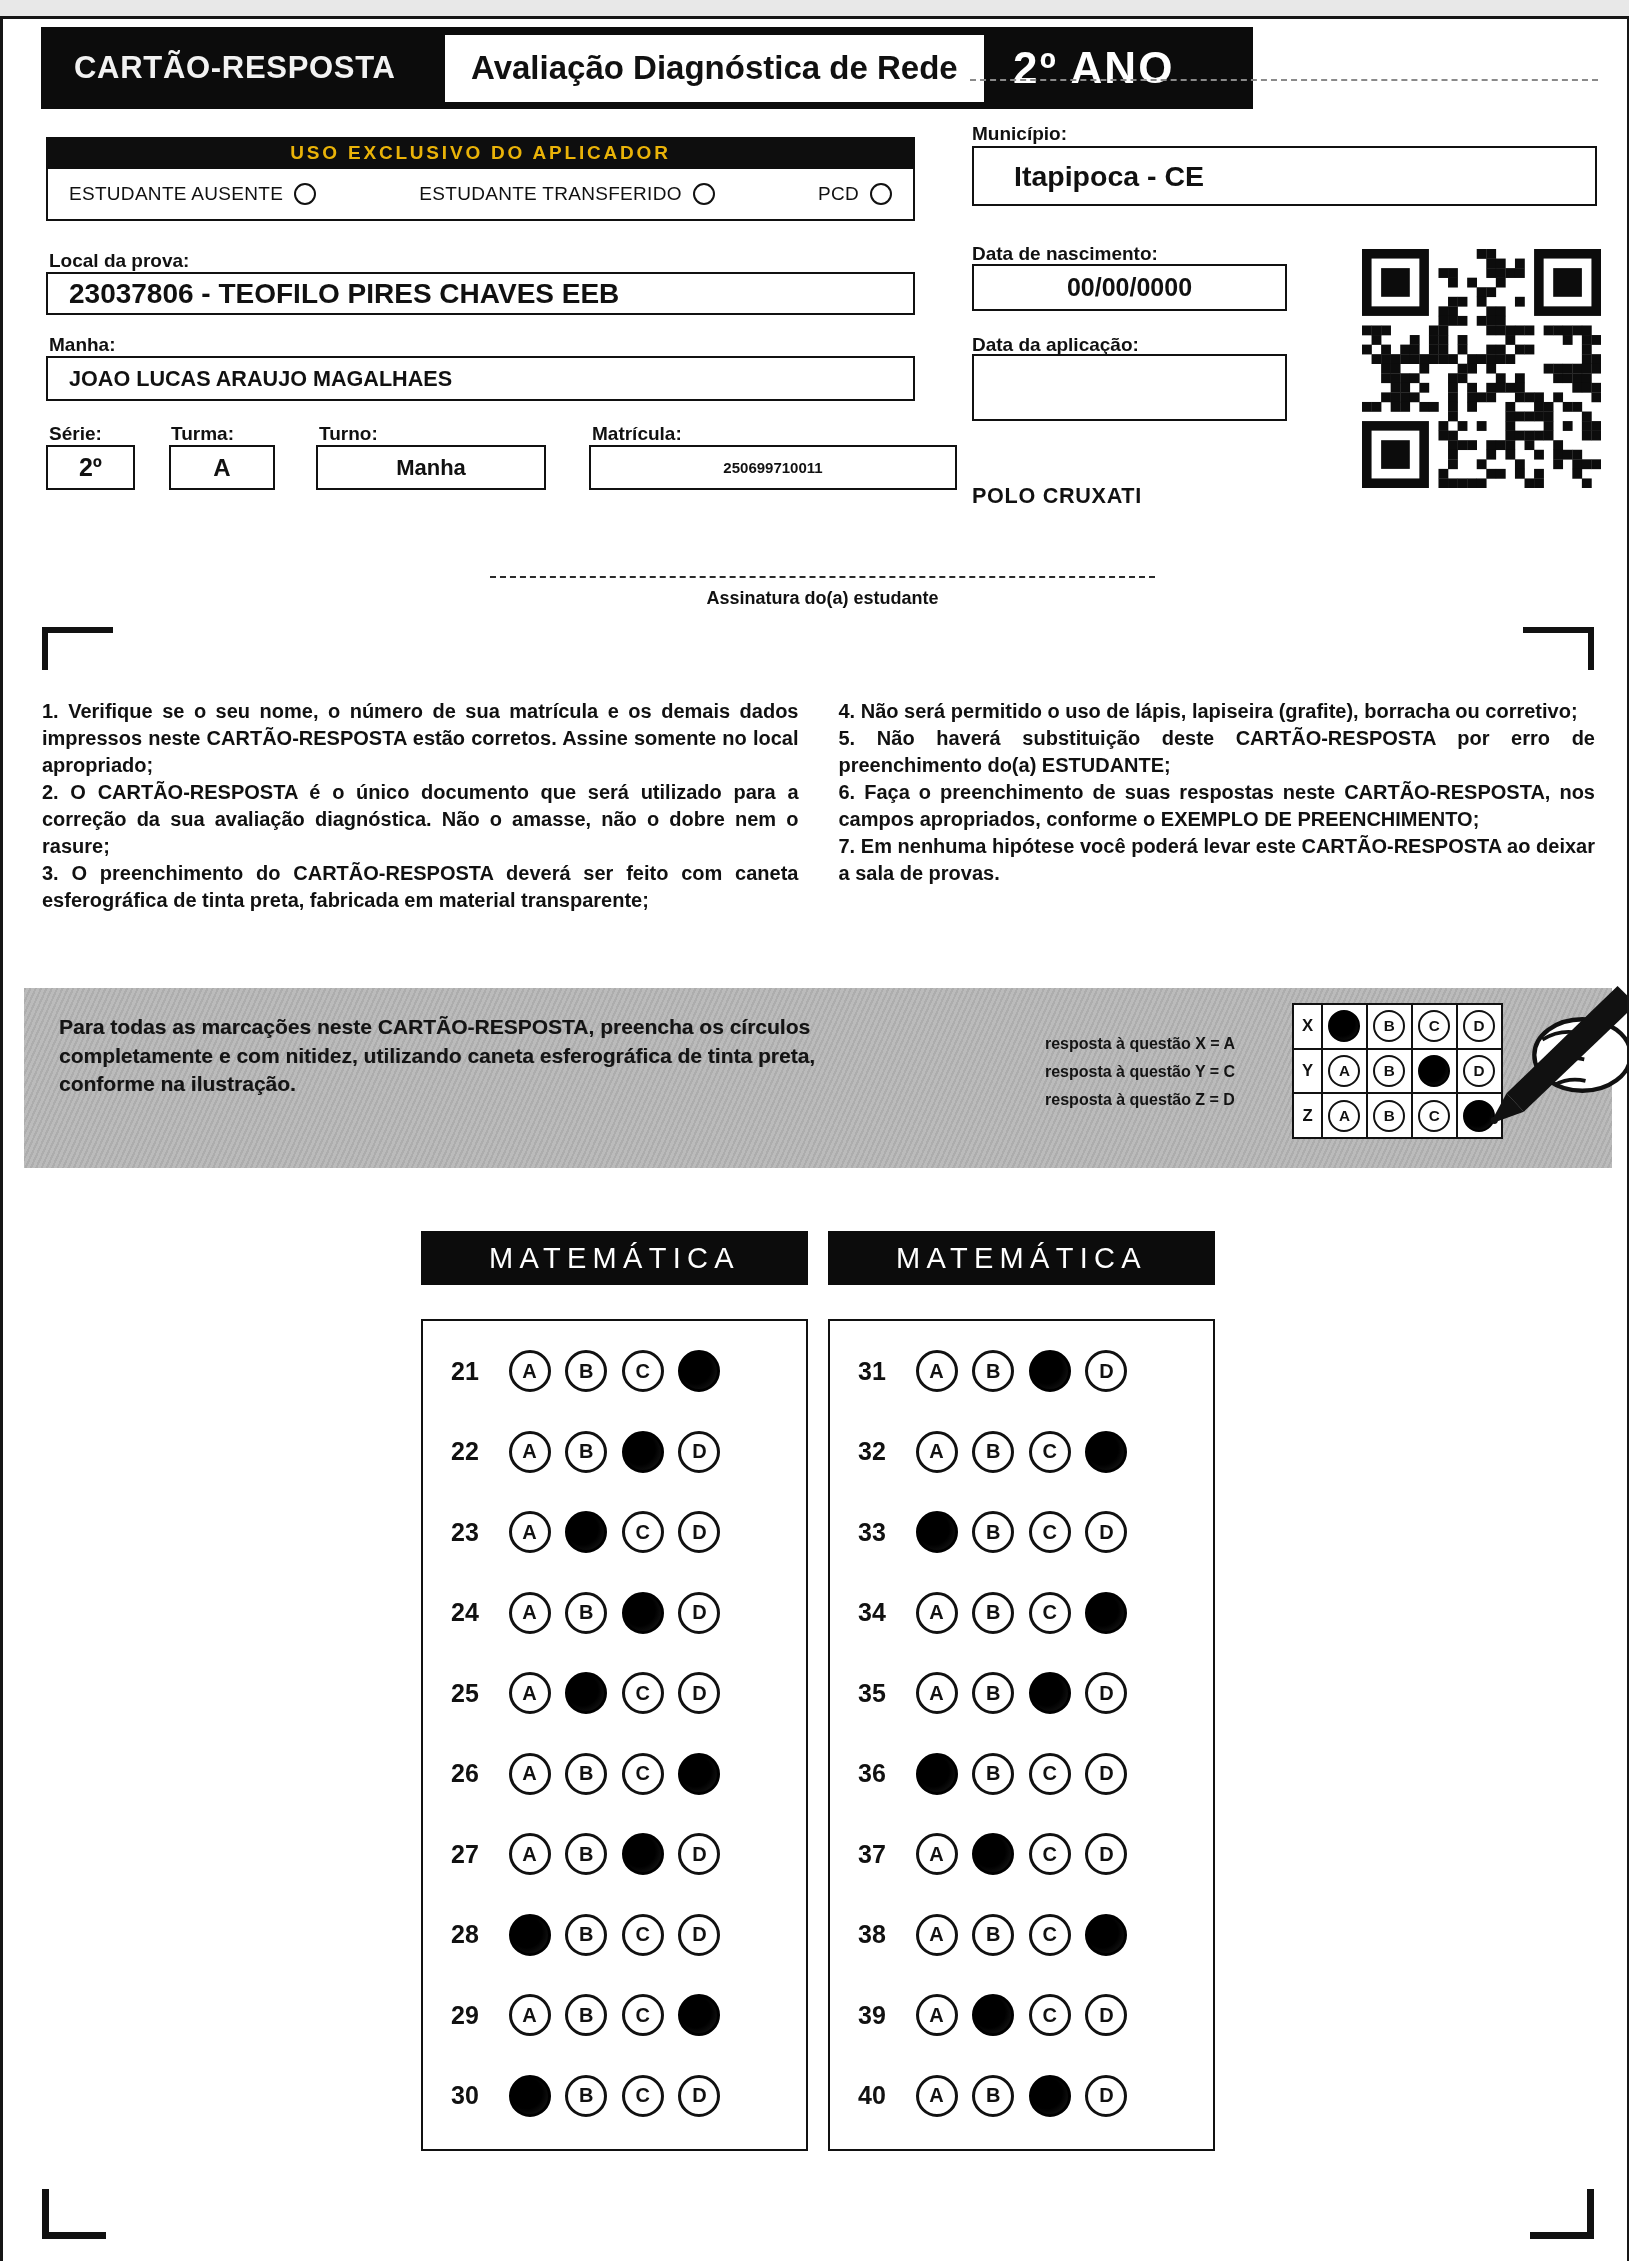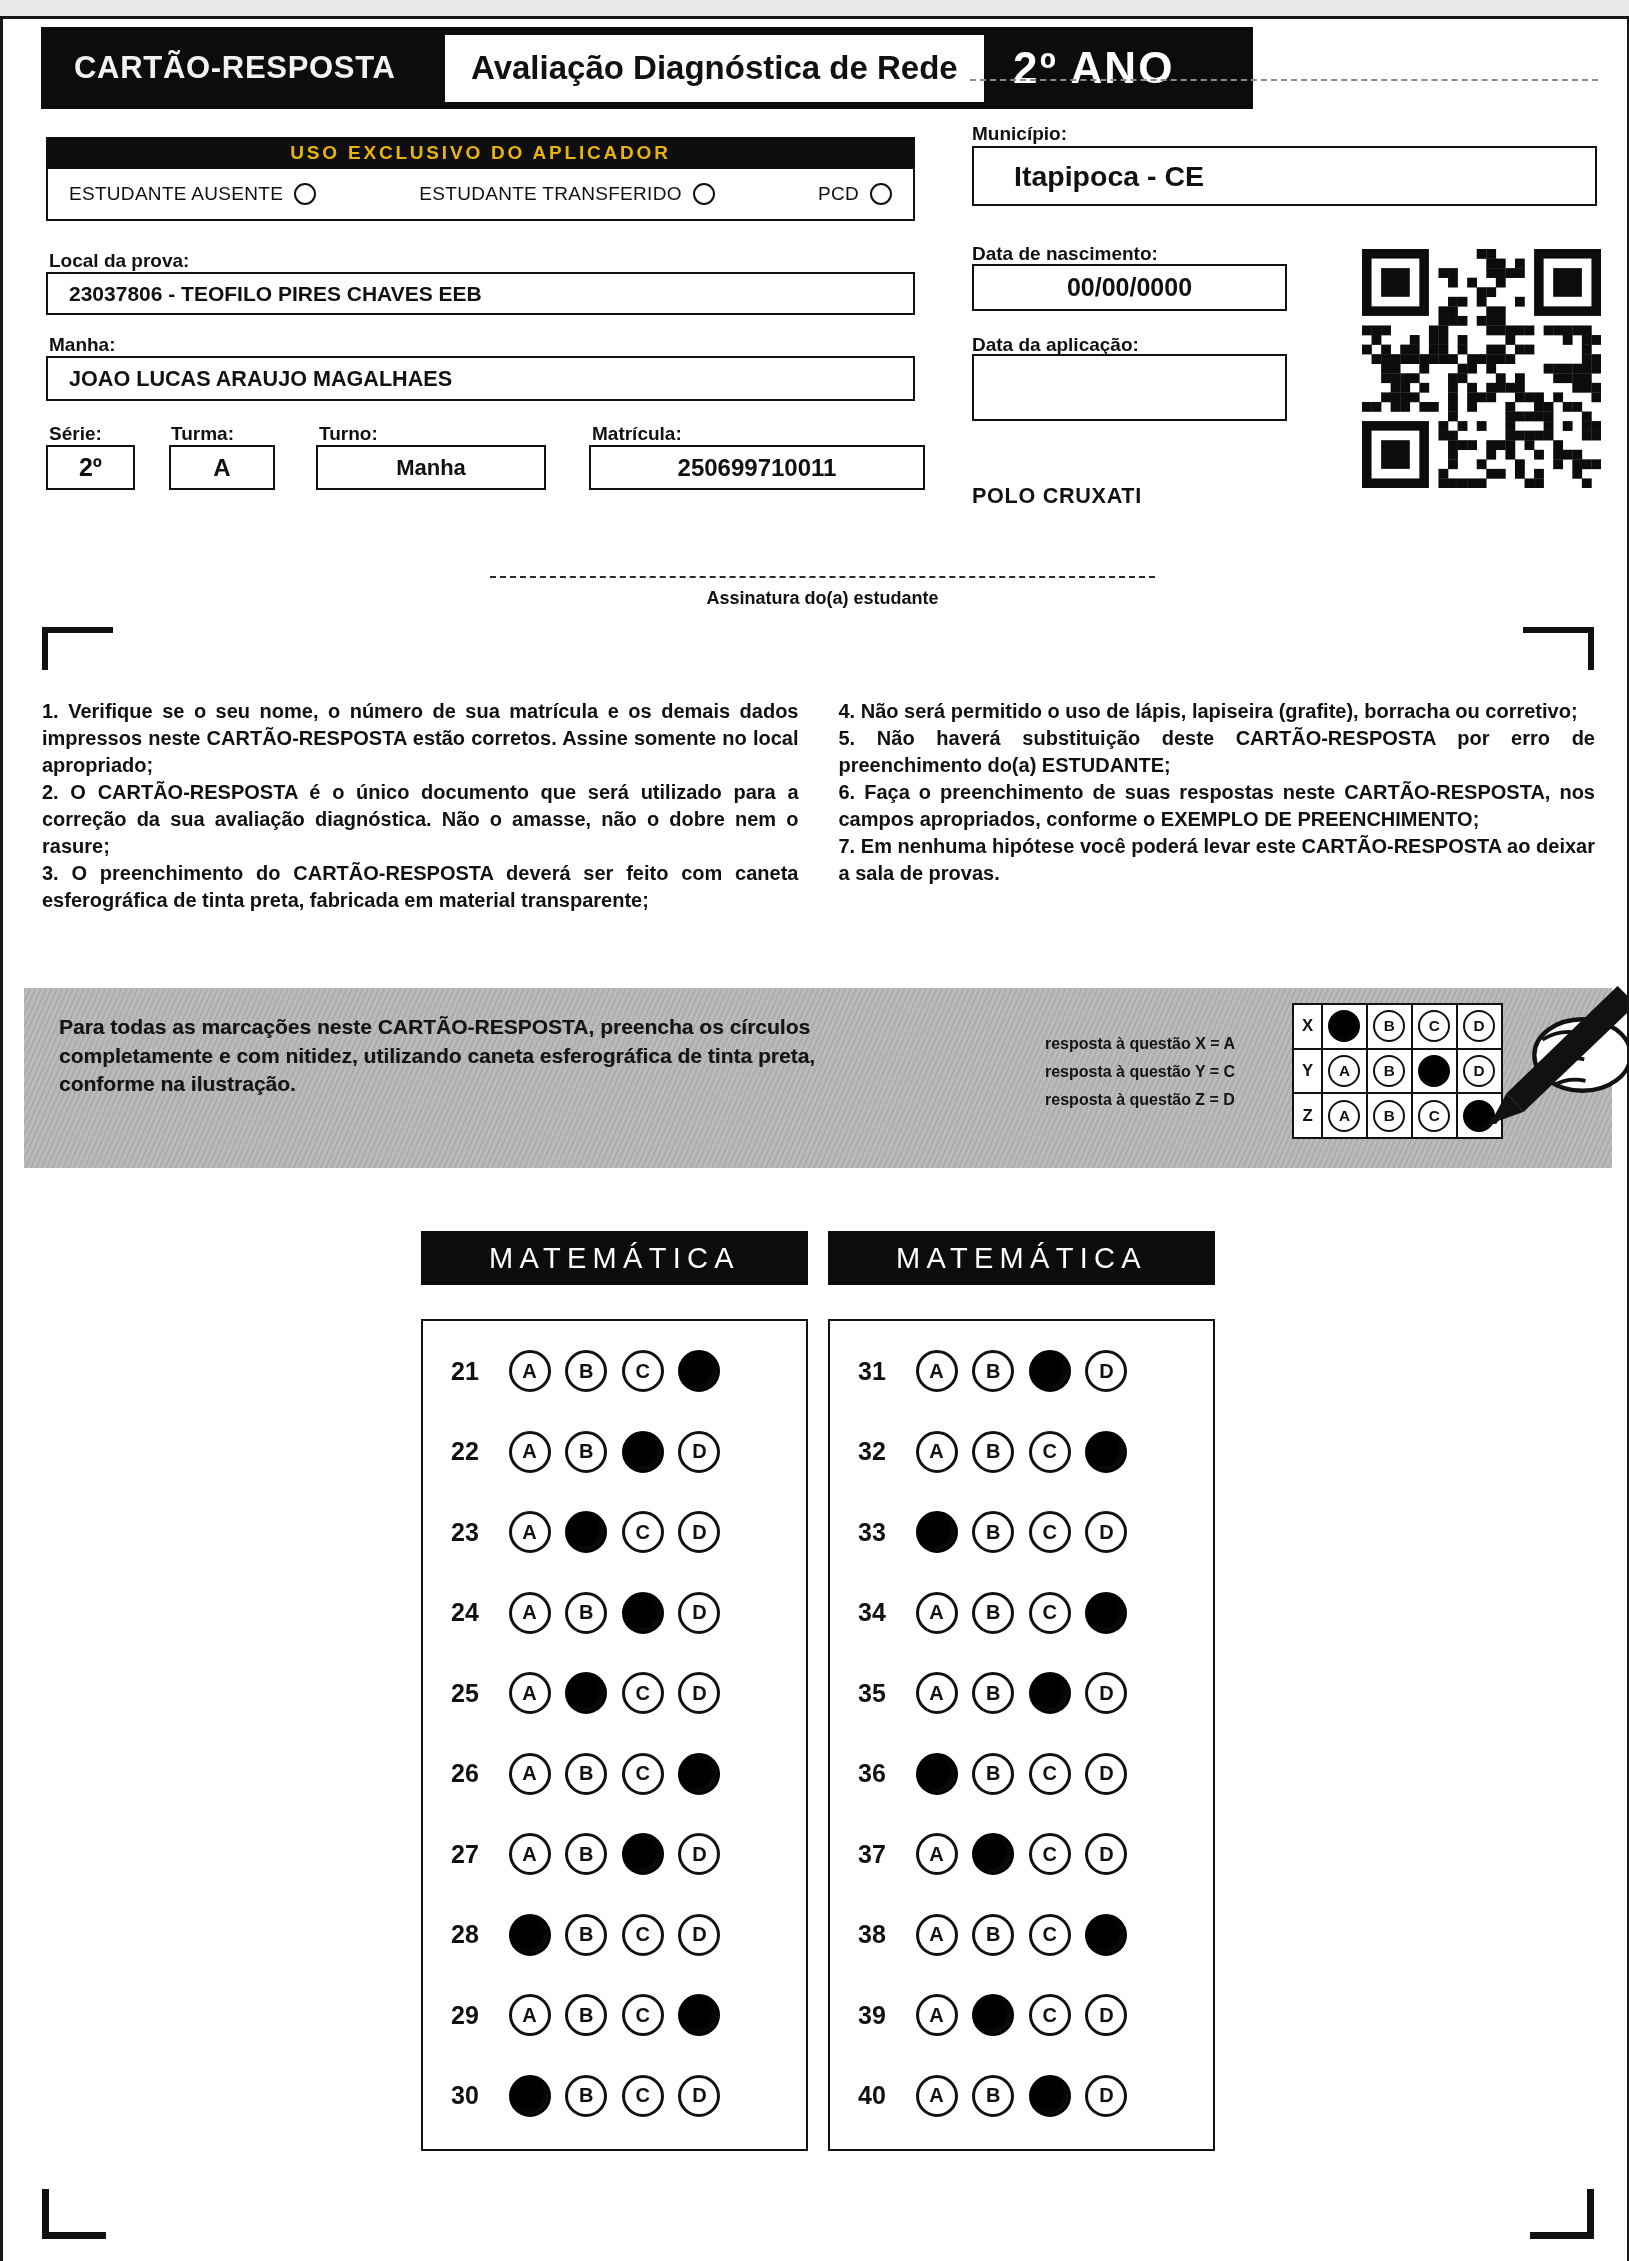--- a/index.html
+++ b/index.html
@@ -41,33 +41,33 @@
   }
   .app-opt { display:flex; align-items:center; gap:11px; }
   .app-opt-label { font-size:19px; font-weight:400; letter-spacing:0.3px; }
   .app-circle { width:22px; height:22px; border:2.1px solid #111; border-radius:50%; display:inline-block; }
 
   
   .lbl { position:absolute; font-size:19px; font-weight:700; white-space:nowrap; }
   .box { position:absolute; border:2.1px solid #111; display:flex; align-items:center; font-weight:700; background:#fff; }
 
   .lbl-local { left:46px; top:231px; }
-  .box-local { left:43px; top:253px; width:869px; height:43px; padding-left:21px; font-size:21px; }
+  .box-local { left:43px; top:253px; width:869px; height:43px; padding-left:21px; font-size:28px; }
 
   .lbl-nome { left:46px; top:315px; }
   .box-nome { left:43px; top:337px; width:869px; height:45px; padding-left:21px; font-size:21.6px; }
 
   .lbl-serie { left:46px; top:404px; }
   .box-serie { left:43px; top:426px; width:89px; height:45px; justify-content:center; font-size:25px; }
   .lbl-turma { left:168px; top:404px; }
   .box-turma { left:166px; top:426px; width:106px; height:45px; justify-content:center; font-size:24px; }
   .lbl-turno { left:316px; top:404px; }
   .box-turno { left:313px; top:426px; width:230px; height:45px; justify-content:center; font-size:22px; }
   .lbl-matricula { left:589px; top:404px; }
-  .box-matricula { left:586px; top:426px; width:336px; height:45px; justify-content:center; font-size:24px; }
+  .box-matricula { left:586px; top:426px; width:368px; height:45px; justify-content:center; font-size:15px; }
 
   .lbl-municipio { left:969px; top:104px; }
   .box-municipio { left:969px; top:127px; width:625px; height:60px; border-width:2.8px; padding-left:40px; font-size:28.5px; }
   .lbl-nascimento { left:969px; top:224px; }
   .box-nascimento { left:969px; top:245px; width:315px; height:47px; justify-content:center; font-size:25px; }
   .lbl-aplicacao { left:969px; top:315px; }
   .box-aplicacao { left:969px; top:335px; width:315px; height:67px; padding-left:16.7px; font-size:22px; }
   .polo { position:absolute; left:969px; top:464px; font-size:21.6px; font-weight:700; letter-spacing:0.7px; }
 
   .qr { position:absolute; left:1359px; top:230px; width:239px; height:239px; }

